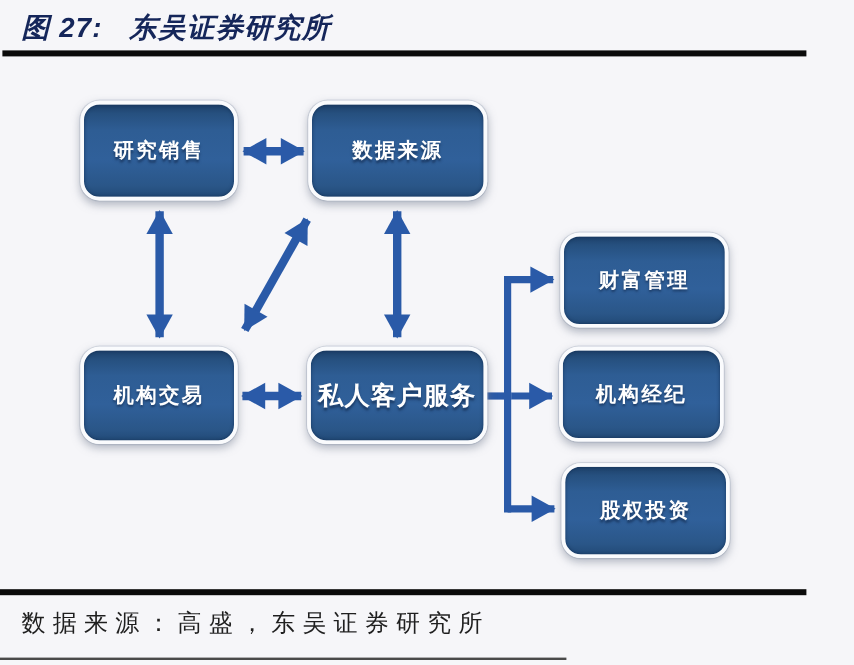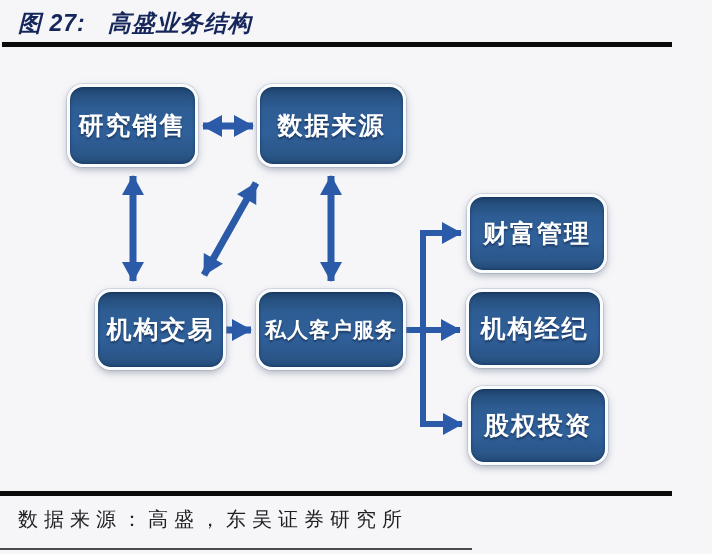--- a/index.html
+++ b/index.html
@@ -60,31 +60,31 @@
     border: 3px solid #fafbfd;
     border-radius: 16px;
     background:
       linear-gradient(180deg, #1d4069 0%, #26507f 10%, #2e5d94 28%, #30609a 60%, #2a5688 88%, #224a77 100%);
     box-shadow:
       0 3px 7px rgba(110,120,140,0.5),
       0 0 0 1px rgba(175,185,200,0.4),
       inset 0 0 3px rgba(12,35,70,0.7);
     color: #ffffff;
     font-weight: bold;
-    font-size: 25px;
+    font-size: 17px;
     letter-spacing: 2px;
     display: flex;
     align-items: center;
     justify-content: center;
     text-shadow: 0 2px 2px rgba(10,25,55,0.55);
     white-space: nowrap;
   }
   .n1 { left: 67px;  top: 84px;  width: 131px; height: 83px; }
   .n2 { left: 257px; top: 84px;  width: 149px; height: 83px; }
-  .n3 { left: 67px;  top: 289px; width: 131px; height: 81px; margin-left: 28px; }
+  .n3 { left: 67px;  top: 289px; width: 131px; height: 81px; }
   .n4 { left: 256px; top: 289px; width: 150px; height: 81px; font-size: 21px; letter-spacing: 1px; }
   .n5 { left: 467px; top: 194px; width: 140px; height: 79px; }
   .n6 { left: 466px; top: 289px; width: 137px; height: 79px; }
   .n7 { left: 468px; top: 386px; width: 140px; height: 79px; }
   
   .rule-bottom {
     position: absolute;
     left: 0;
     top: 491px;
     width: 672px;
@@ -111,21 +111,21 @@
     background: #4a4a4a;
   }
 </style>
 </head>
 <body>
 
 <div class="page">
 
   <div class="fig-title">
     <span class="fig-no">图 27:</span>
-    <span class="fig-name">高盛业务结构</span>
+    <span class="fig-name">东吴证券研究所</span>
   </div>
   <div class="rule-top"></div>
 
   <div class="diagram">
 
     <svg width="712" height="554" viewBox="0 0 712 554">
       <defs>
         <marker id="head" markerUnits="userSpaceOnUse" markerWidth="22" markerHeight="24" refX="20" refY="12" orient="auto-start-reverse">
           <path d="M1,1 L21,12 L1,23 Z" fill="#2a5aa8"></path>
         </marker>

